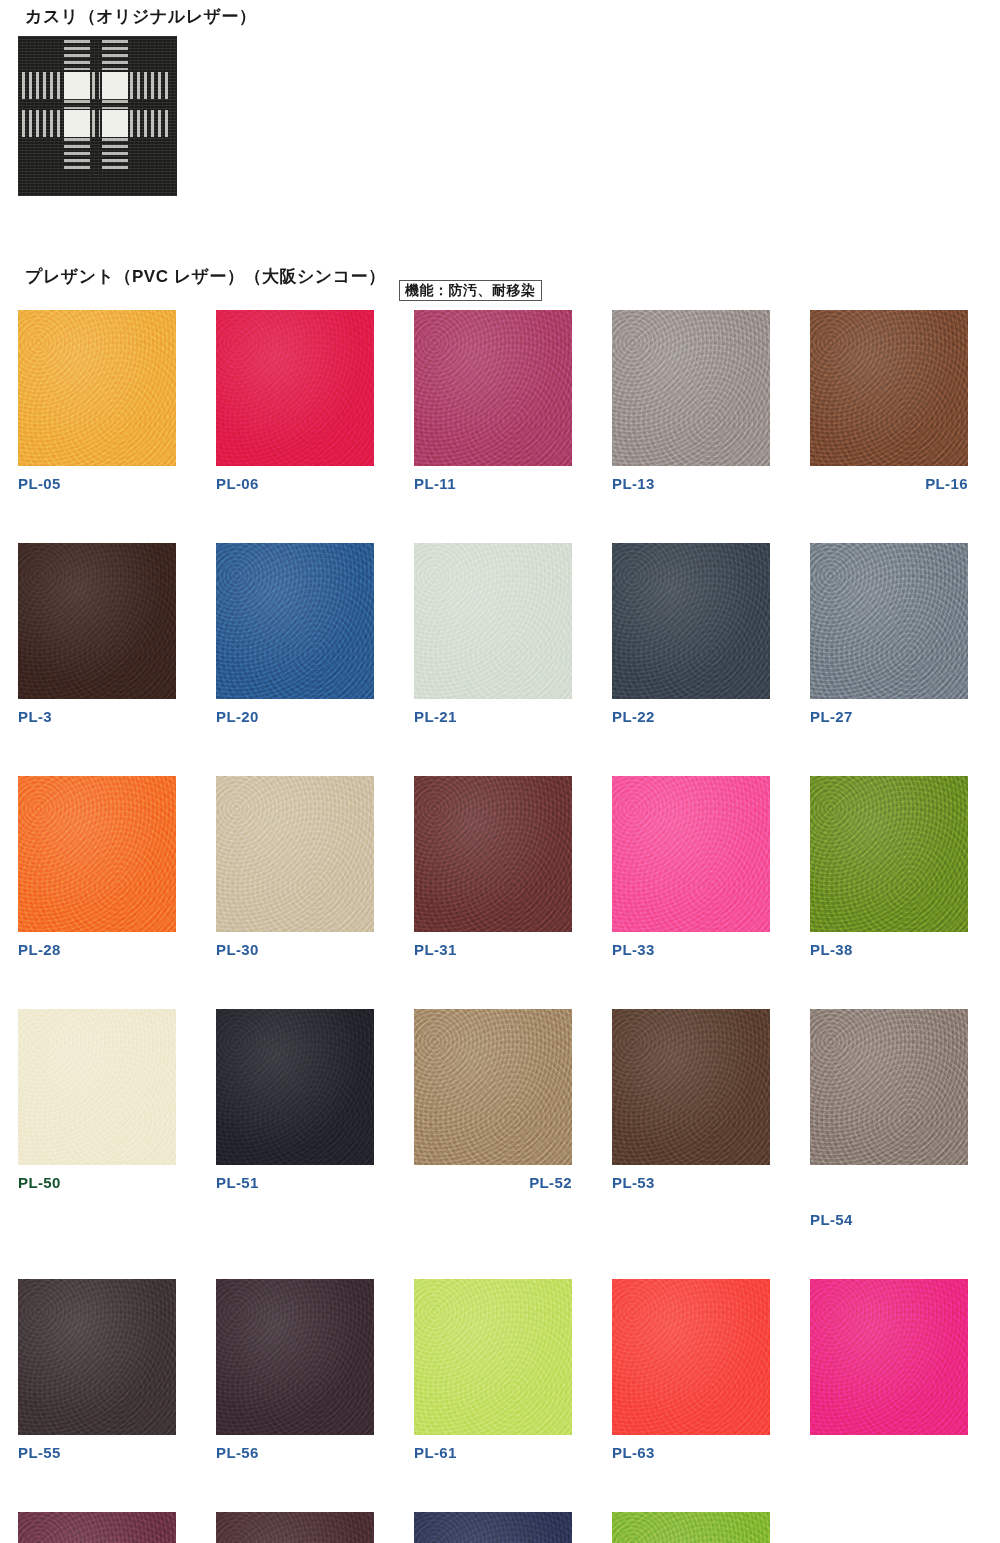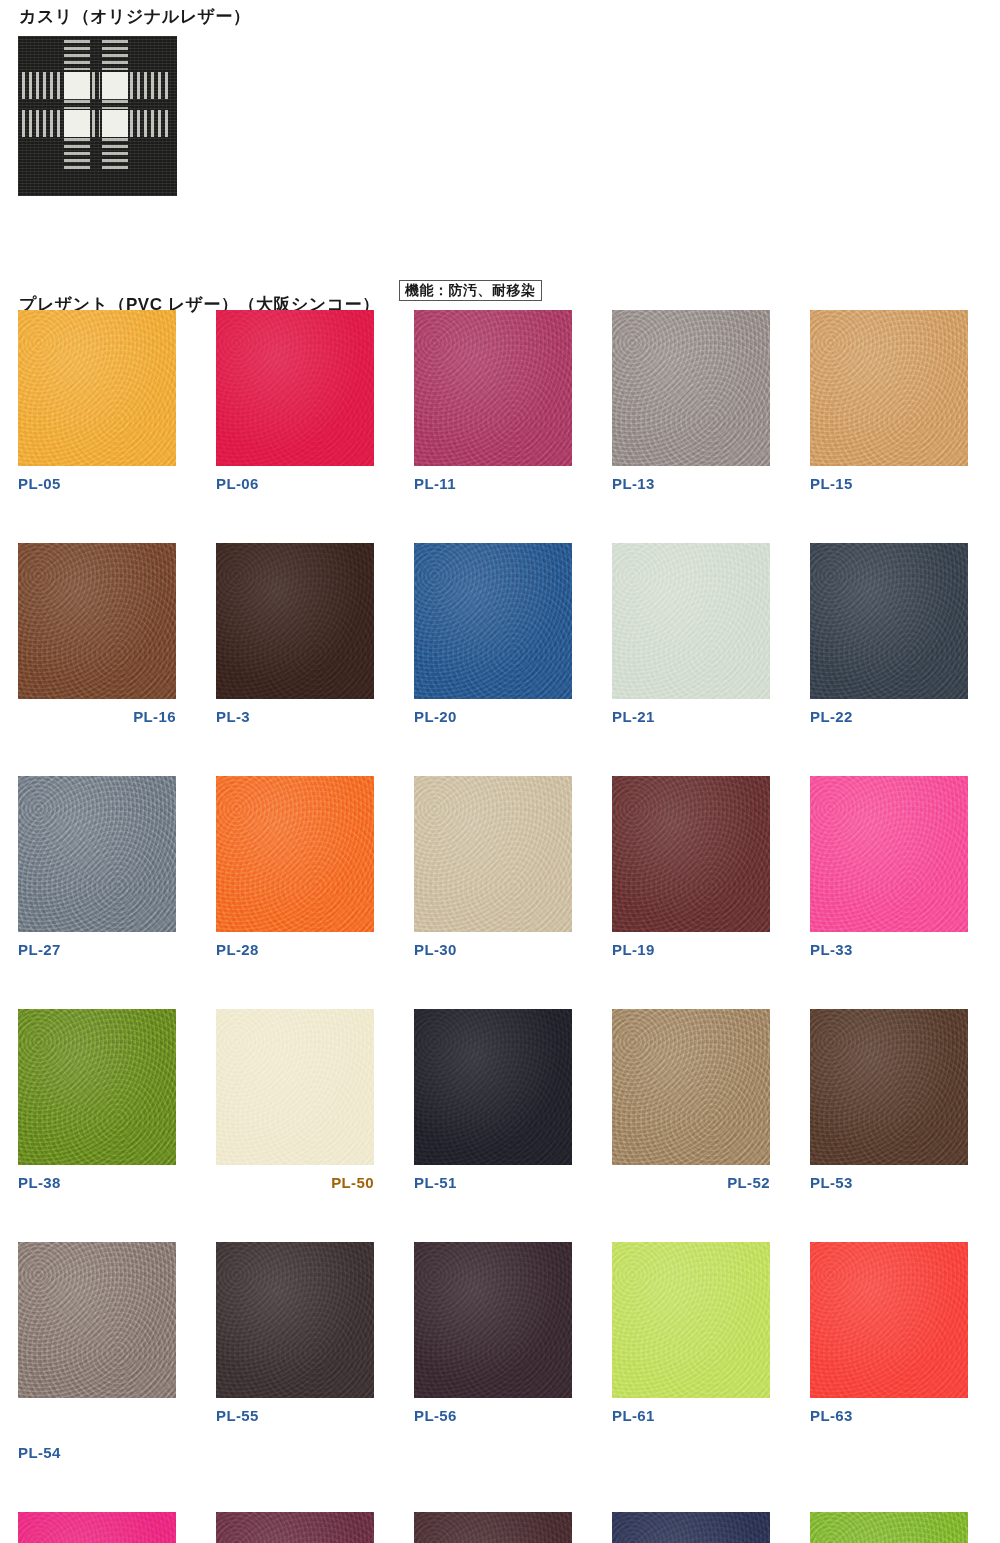--- a/index.html
+++ b/index.html
@@ -23,20 +23,21 @@
     top: 0;
     width: 1000px;
   }
   .section-heading {
     font-size: 17px;
     font-weight: 700;
     color: #1a1a1a;
     letter-spacing: 0.5px;
     line-height: 1;
     white-space: nowrap;
+    margin-left: 6px;
   }
   #fabric-heading {
     position: absolute;
     left: 19px;
     top: 8px;
   }
   #fabric-swatch {
     position: absolute;
     left: 18px;
     top: 36px;
@@ -109,21 +110,21 @@
   
   #section-pvc {
     position: absolute;
     left: 0;
     top: 0;
     width: 1000px;
   }
   #pvc-heading {
     position: absolute;
     left: 19px;
-    top: 296px;
+    top: 268px;
   }
   #pvc-feature-badge {
     position: absolute;
     left: 399px;
     top: 280px;
     border: 1px solid #555555;
     background: #ffffff;
     padding: 2px 5px 3px 5px;
     font-size: 14px;
     font-weight: 700;
@@ -238,27 +239,20 @@
         <div class="swatch-label" style="color: rgb(43, 92, 155);">PL-11</div>
       </div>
       <div class="swatch-cell">
         <div class="swatch-chip" style="background-color: rgb(155, 147, 144);">
           <div class="grain"></div>
           <div class="sheen"></div>
         </div>
         <div class="swatch-label" style="color: rgb(43, 92, 155);">PL-13</div>
       </div>
       <div class="swatch-cell">
-        <div class="swatch-chip" style="background-color: rgb(210, 161, 105);">
-          <div class="grain"></div>
-          <div class="sheen"></div>
-        </div>
-        <div class="swatch-label" style="color: rgb(43, 92, 155);">PL-15</div>
-      </div>
-      <div class="swatch-cell">
         <div class="swatch-chip" style="background-color: rgb(123, 76, 51);">
           <div class="grain"></div>
           <div class="sheen"></div>
         </div>
         <div class="swatch-label" style="color: rgb(43, 92, 155); text-align: right;">PL-16</div>
       </div>
       <div class="swatch-cell">
         <div class="swatch-chip" style="background-color: rgb(60, 38, 32);">
           <div class="grain"></div>
           <div class="sheen"></div>
@@ -305,42 +299,42 @@
           <div class="grain"></div>
           <div class="sheen"></div>
         </div>
         <div class="swatch-label" style="color: rgb(43, 92, 155);">PL-30</div>
       </div>
       <div class="swatch-cell">
         <div class="swatch-chip" style="background-color: rgb(108, 53, 53);">
           <div class="grain"></div>
           <div class="sheen"></div>
         </div>
-        <div class="swatch-label" style="color: rgb(43, 92, 155);">PL-19</div>
+        <div class="swatch-label" style="color: rgb(43, 92, 155);">PL-31</div>
       </div>
       <div class="swatch-cell">
         <div class="swatch-chip" style="background-color: rgb(246, 82, 156);">
           <div class="grain"></div>
           <div class="sheen"></div>
         </div>
         <div class="swatch-label" style="color: rgb(43, 92, 155);">PL-33</div>
       </div>
       <div class="swatch-cell">
         <div class="swatch-chip" style="background-color: rgb(109, 143, 36);">
           <div class="grain"></div>
           <div class="sheen"></div>
         </div>
         <div class="swatch-label" style="color: rgb(43, 92, 155);">PL-38</div>
       </div>
       <div class="swatch-cell">
         <div class="swatch-chip" style="background-color: rgb(240, 234, 208);">
           <div class="grain"></div>
           <div class="sheen"></div>
         </div>
-        <div class="swatch-label" style="color: #a16207; text-align: right;">PL-50</div>
+        <div class="swatch-label" style="color: #14532d;">PL-50</div>
       </div>
       <div class="swatch-cell">
         <div class="swatch-chip" style="background-color: rgb(35, 36, 44);">
           <div class="grain"></div>
           <div class="sheen"></div>
         </div>
         <div class="swatch-label" style="color: rgb(43, 92, 155);">PL-51</div>
       </div>
       <div class="swatch-cell">
         <div class="swatch-chip" style="background-color: rgb(165, 139, 105);">

